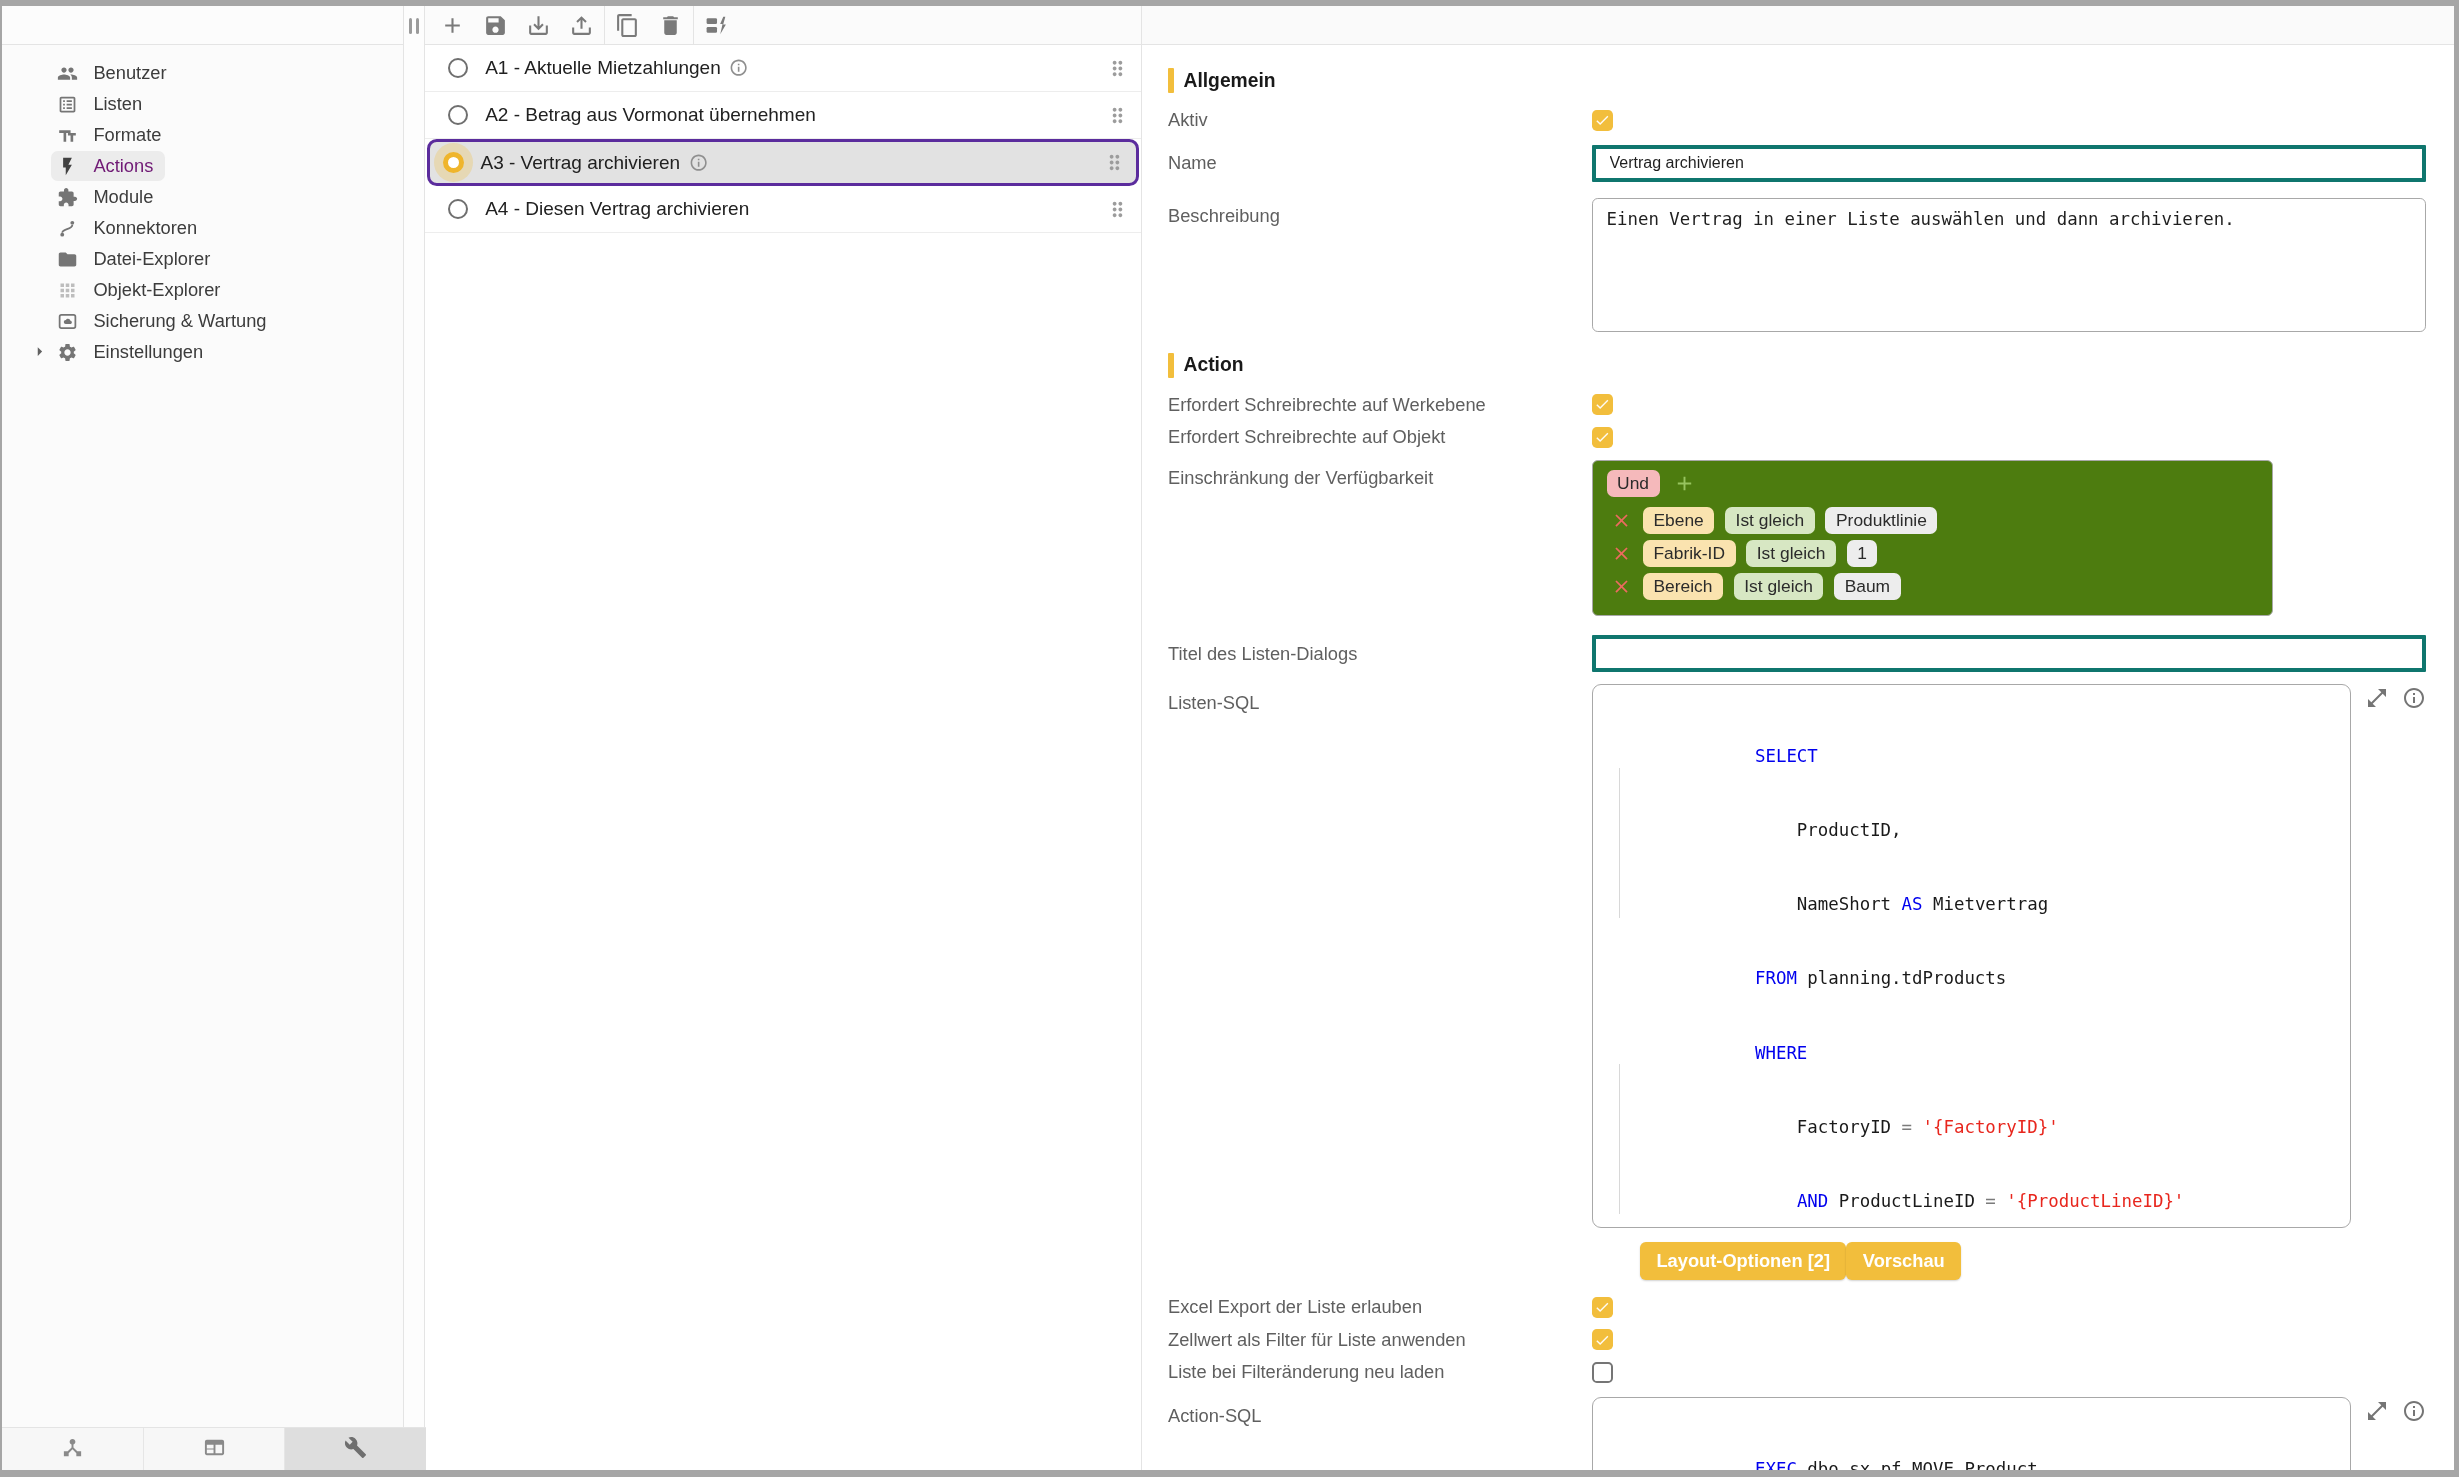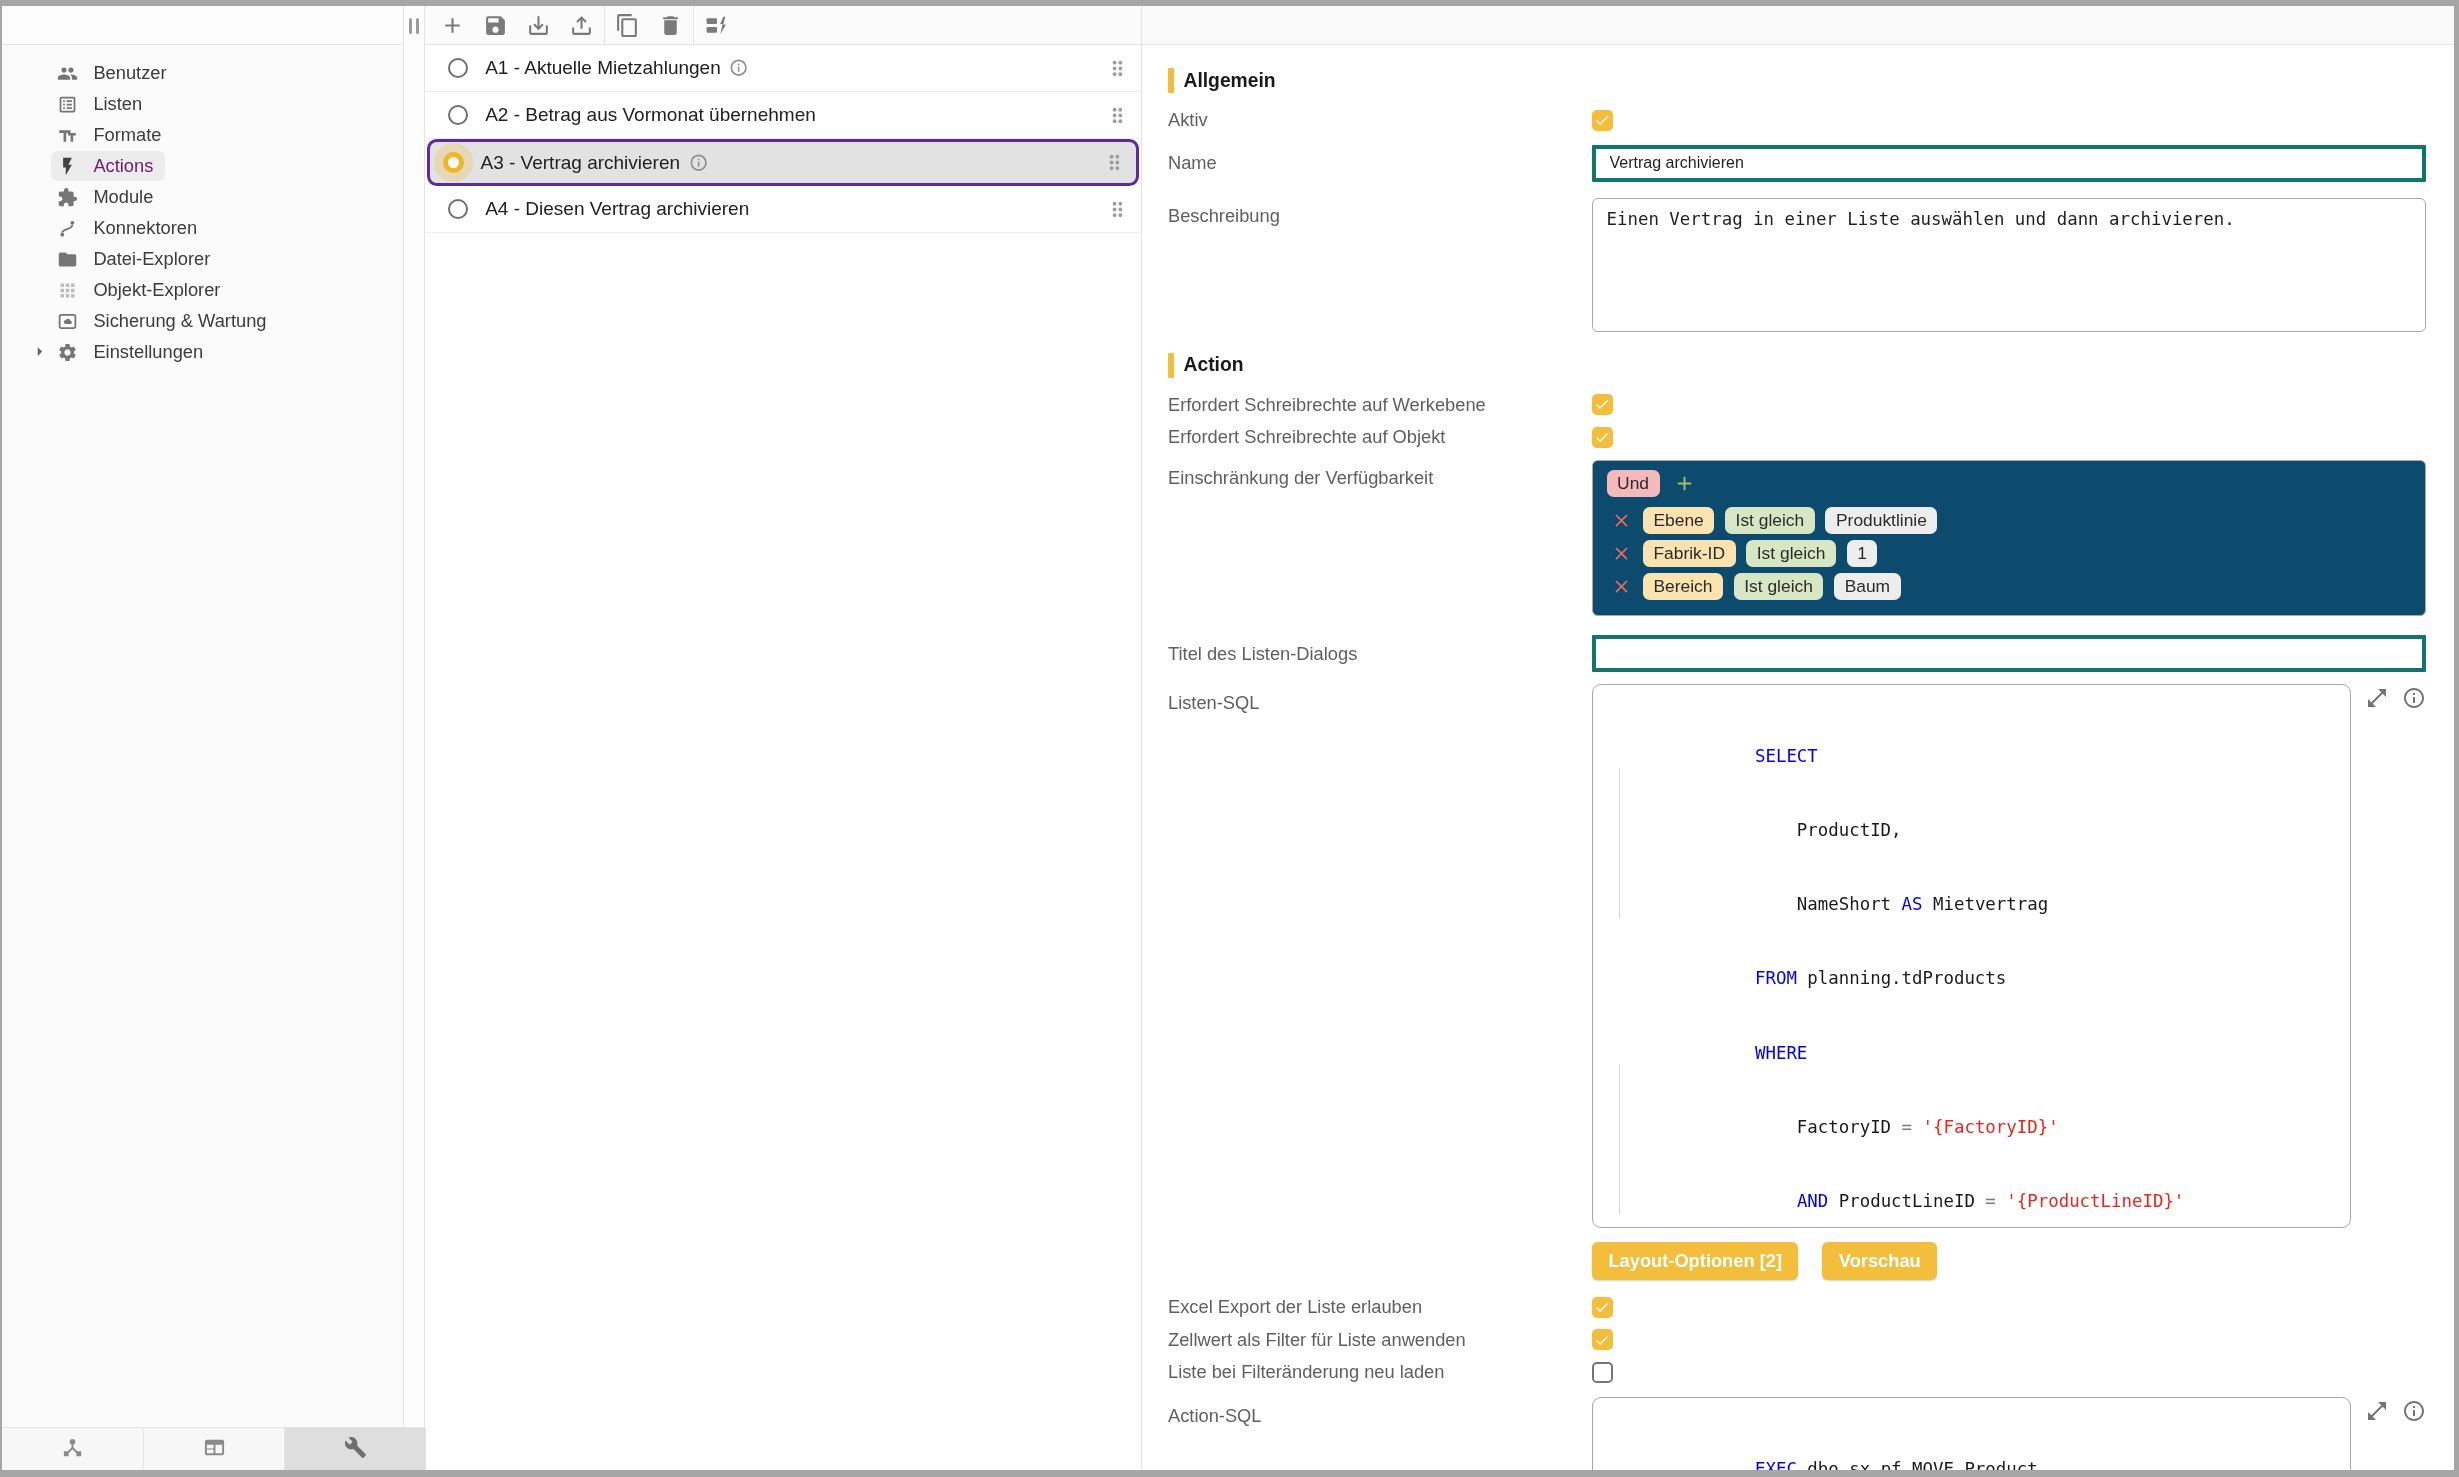--- a/index.html
+++ b/index.html
@@ -58,41 +58,41 @@
   .frow.top .flabel{padding-top:7.7px;}
   .flabel{width:424px;flex:none;font-size:18.3px;color:#5f5f5f;}
   .fctrl{width:834px;display:flex;align-items:center;}
   
   .cb{width:21px;height:21px;border-radius:4.8px;display:flex;align-items:center;justify-content:center;cursor:pointer;flex:none;}
   .cb[data-checked="true"]{background:#f2be3c;}
   .cb[data-checked="true"] svg{display:block;}
   .cb[data-checked="false"]{background:#fff;border:2.4px solid #757575;}
   .tinput{width:834px;height:37px;border:4px solid #0f766e;border-radius:1px;padding:0 13.5px;font-size:16px;color:#1f1f1f;font-family:"Liberation Sans",sans-serif;background:#fff;outline:none;}
   .tarea{width:834px;height:134px;border:1px solid #a8a8a8;border-radius:5.8px;padding:9.7px 13.5px;font-size:17.4px;color:#1f1f1f;font-family:"DejaVu Sans Mono",monospace;background:#fff;outline:none;resize:none;line-height:1.35;}
-  .cond-box{width:834px;min-height:138px;border:1px solid #a8a8a8;border-radius:5.8px;padding:9.7px 13.5px;background:#0c4a6e;text-align:center;}
+  .cond-box{width:681px;min-height:138px;border:1px solid #a8a8a8;border-radius:5.8px;padding:9.7px 13.5px;background:#4d7c0f;text-align:center;}
   .chip{display:inline-flex;align-items:center;height:27px;padding:0 10.6px;border-radius:6.8px;font-size:17.4px;color:#2b2b2b;white-space:nowrap;cursor:pointer;}
   .chip.und{background:#f5b9bb;}
   .chip.field{background:#fae3af;}
   .chip.op{background:#d7e7c3;}
   .chip.val{background:#ededed;}
   .cond-head{display:flex;align-items:center;gap:13.5px;margin-bottom:9.7px;}
   .cond-row{display:flex;align-items:center;gap:10.6px;margin-bottom:5.8px;padding-left:4.8px;}
   .xbtn,.plusbtn{display:flex;cursor:pointer;}
   .sql-row .fctrl{align-items:flex-start;}
   .sql-box{width:772px;border:1px solid #a8a8a8;border-radius:9px;padding:9.7px 15.4px 13.5px 15.4px;background:#fff;font-family:"DejaVu Sans Mono",monospace;font-size:17.4px;line-height:1.42;cursor:text;}
   .sql-box.h1{min-height:211px;}
   .sql-box.h2{min-height:216px;}
   .code-line{position:relative;white-space:pre;color:#1a1a1a;}
   .code-line[data-g="true"]::before{content:"";position:absolute;left:10.6px;top:-1px;bottom:-1px;border-left:1px solid #d8d8d8;}
   .code-line .kw{color:#0000ee;}
   .code-line .str{color:#e8261d;}
   .code-line .op{color:#7b7b7b;}
   .sql-icons{display:flex;gap:13.5px;margin-left:13.5px;padding-top:1.9px;}
   .icon-btn{cursor:pointer;display:flex;}
-  .btnrow{display:flex;gap:24px;}
+  .btnrow{display:flex;gap:0;margin-left:48px;}
   .abtn{background:#f2be3c;border:none;border-radius:5.8px;padding:7.7px 16.4px;font-size:18.3px;font-weight:bold;color:#fff;font-family:"Liberation Sans",sans-serif;cursor:pointer;box-shadow:0 1px 1.9px rgba(0,0,0,0.18);white-space:nowrap;} .mt11{margin-top:10.6px;} .mt12{margin-top:11.6px;} .mt14{margin-top:13.5px;}
   .mt15{margin-top:14.5px;} .mt16{margin-top:16px;} .mt17{margin-top:16.4px;} .mt20{margin-top:19.3px;}
   .mt22{margin-top:21px;}
 </style>
 </head>
 <body>
 
 <div class="window">
 
   <div class="sidebar">

